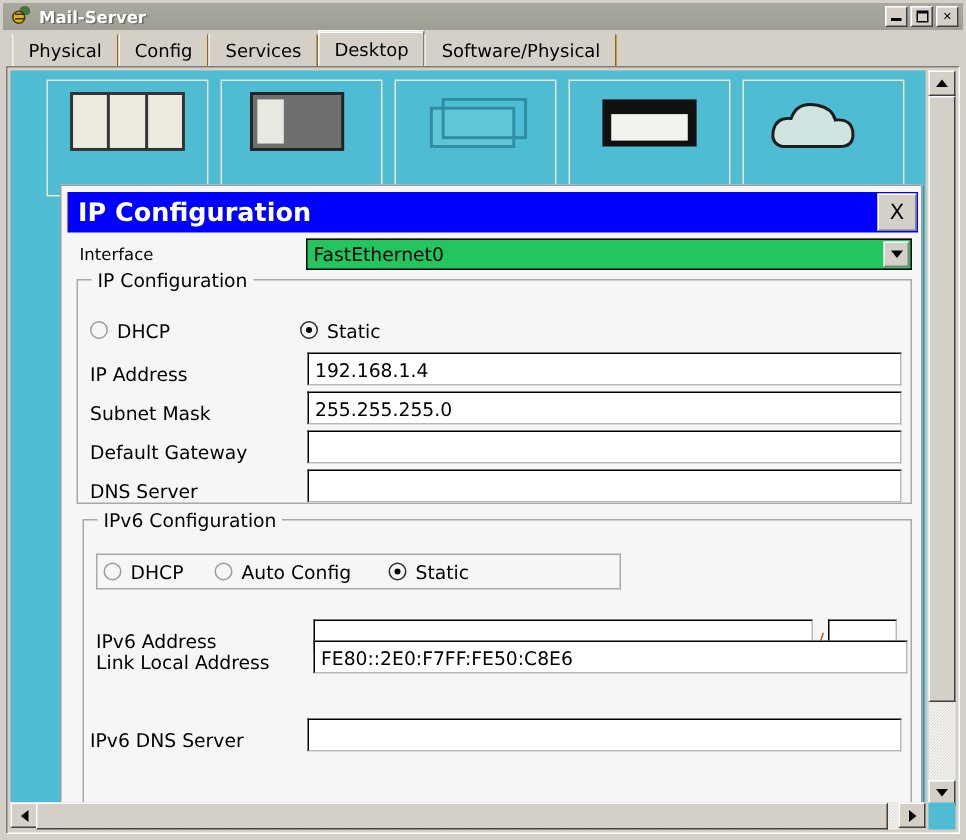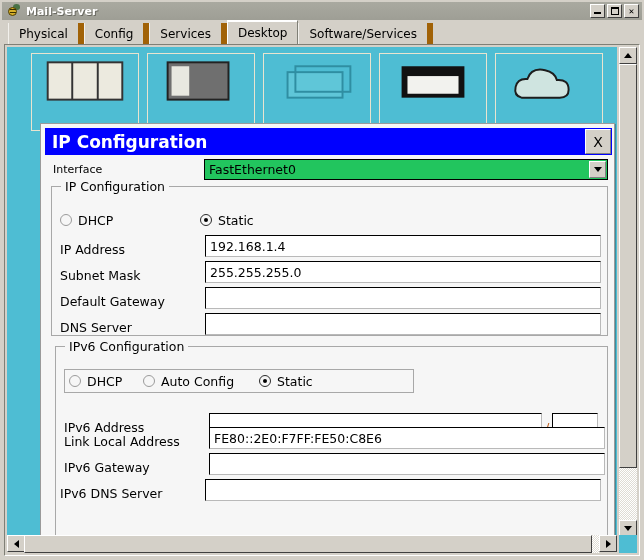--- a/index.html
+++ b/index.html
@@ -134,21 +134,21 @@
   .tab {
     height: 21px;
     padding: 0 10px;
     display: flex;
     align-items: center;
     justify-content: center;
     font-size: 12px;
     color: #000;
     background: #d4d0c8;
     border-left: 1px solid #f2f0ec;
-    border-right: 6px solid #a16207;
+    border-right: 1px solid #a16207;
     box-sizing: border-box;
     cursor: default;
     white-space: nowrap;
   }
   .tab.active {
     height: 24px;
     background: #d4d0c8;
     border-top: 1px solid #ffffff;
     border-left: 1px solid #ffffff;
     border-right: 1px solid #7f7f76;
@@ -486,21 +486,21 @@
     <div class="tab">
       <span>Config</span>
     </div>
     <div class="tab">
       <span>Services</span>
     </div>
     <div class="tab active">
       <span>Desktop</span>
     </div>
     <div class="tab">
-      <span>Software/Services</span>
+      <span>Software/Physical</span>
     </div>
   </div>
 
   <div id="desktop-area">
 
     <div id="desktop-canvas">
 
       <div class="desk-tile" style="left:24px;">
         <svg class="tile-art" viewBox="0 0 108 44">
           <rect x="16" y="4" width="76" height="38" fill="#eceadf" stroke="#333" stroke-width="2"></rect>
@@ -611,24 +611,20 @@
             <div class="text-input" style="width:333px;"></div>
             <span class="slash">/</span>
             <div class="text-input" style="width:46px;"></div>
           </div>
 
           <div class="field-row" style="left:8px; top:78px; width:541px;">
             <div class="field-label" style="width:145px;">Link Local Address</div>
             <div class="text-input" style="width:396px;">FE80::2E0:F7FF:FE50:C8E6</div>
           </div>
 
-          <div class="field-row" style="left:8px; top:104px; width:541px;">
-            <div class="field-label" style="width:145px;">IPv6 Gateway</div>
-            <div class="text-input" style="width:396px;"></div>
-          </div>
 
           <div class="field-row" style="left:4px; top:130px; width:541px;">
             <div class="field-label" style="width:145px;">IPv6 DNS Server</div>
             <div class="text-input" style="width:396px;"></div>
           </div>
         </div>
 
       </div>
 
     </div>

